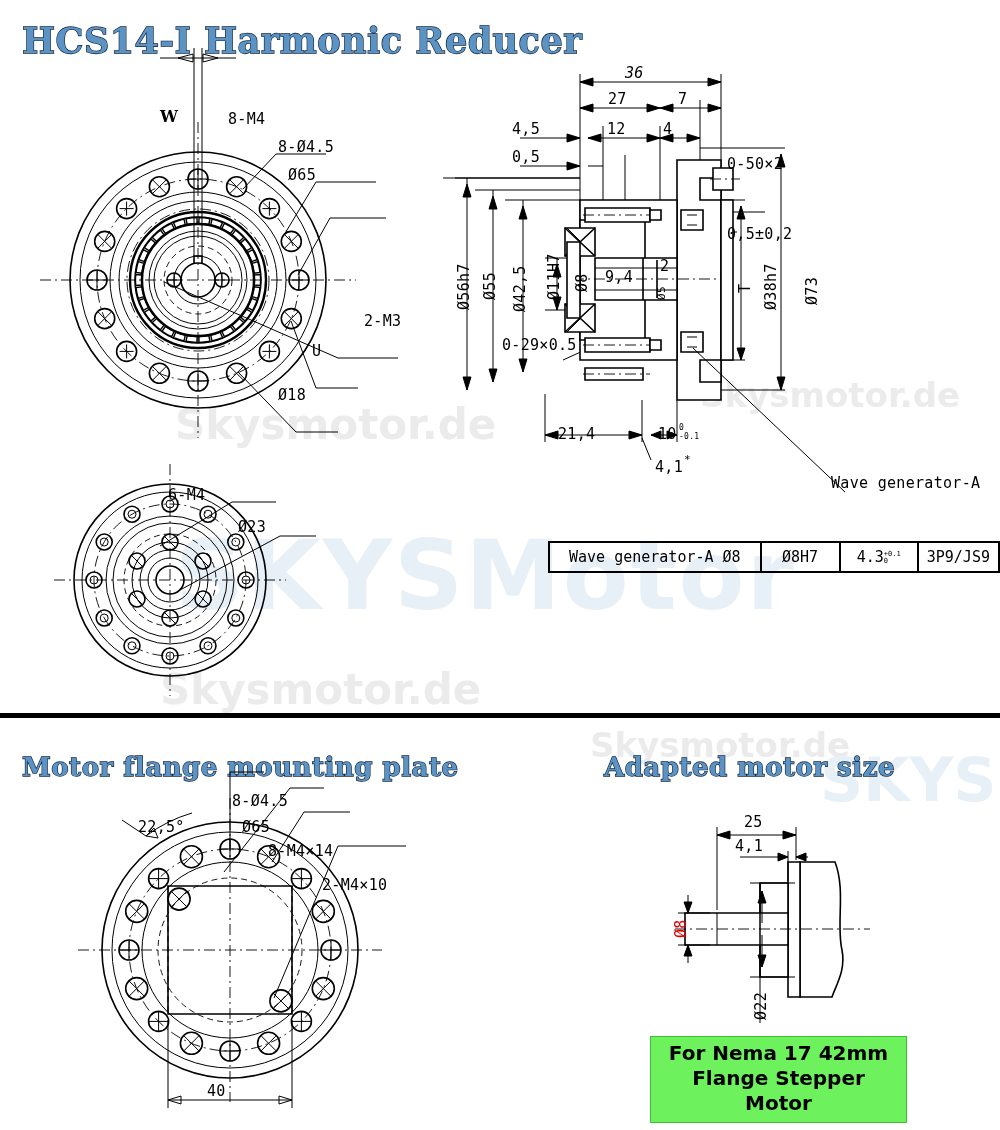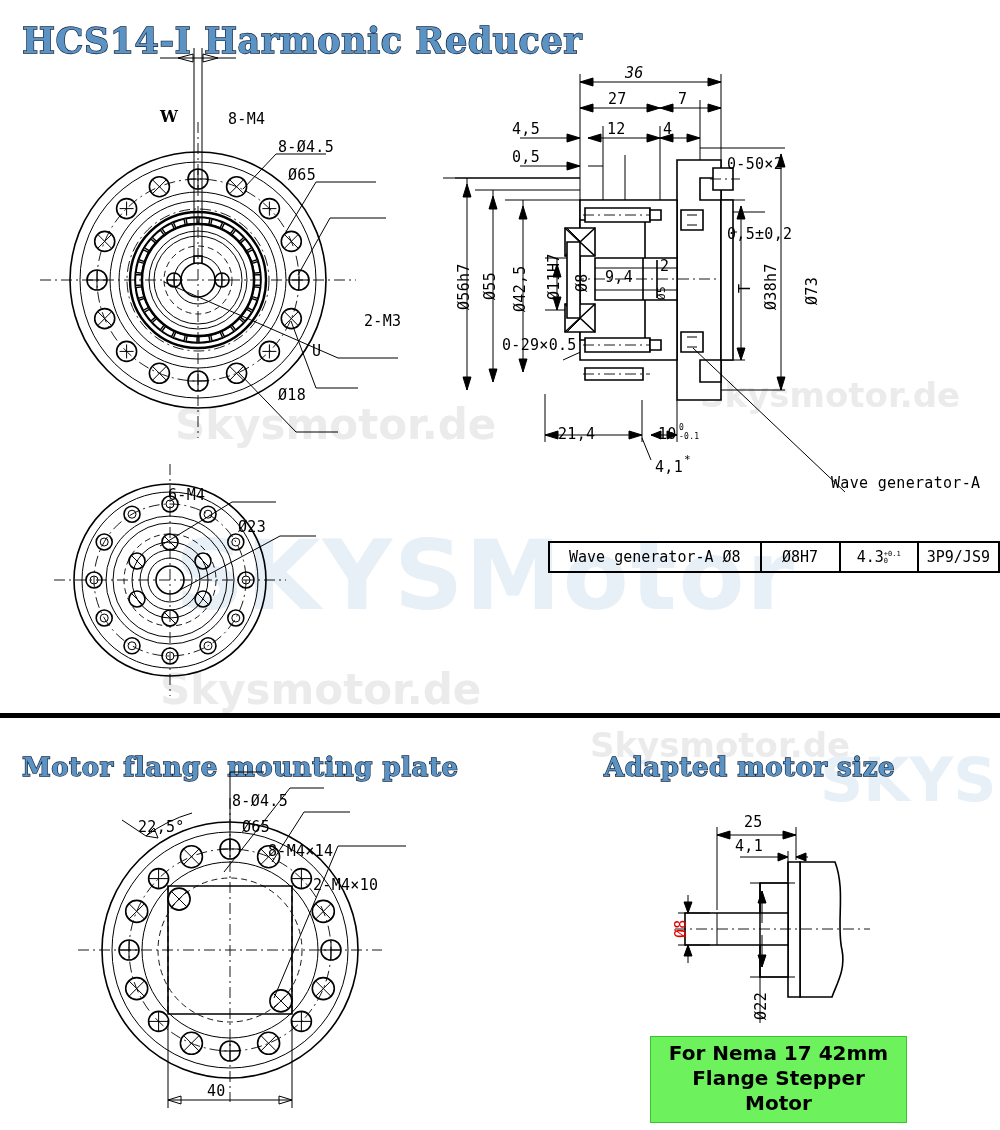--- a/index.html
+++ b/index.html
@@ -670,21 +670,21 @@
       <path class="ln thin" d="M-62,150 L62,150"></path>
       <path class="ln thin" d="M-62,150 L-49,146 L-49,154 Z" fill="#000"></path>
       <path class="ln thin" d="M62,150 L49,146 L49,154 Z" fill="#000"></path>
     </g>
   </svg>
 
   <div class="dw" style="left:138px;top:818px;">22,5°</div>
   <div class="dw" style="left:232px;top:792px;">8-Ø4.5</div>
   <div class="dw" style="left:242px;top:818px;">Ø65</div>
   <div class="dw" style="left:268px;top:842px;">8-M4×14</div>
-  <div class="dw" style="left:313px;top:876px;">2-M4×10</div>
+  <div class="dw" style="left:322px;top:876px;">2-M4×10</div>
   <div class="dw" style="left:207px;top:1082px;">40</div>
 
   <svg width="330" height="250" style="left:650px;top:805px;">
 
     <path class="ln med fillw" d="M150,57 L185,57 C196,85 186,120 192,145
                                   C196,165 186,180 182,192 L150,192 Z"></path>
 
     <path class="ln med fillw" d="M138,57 L150,57 L150,192 L138,192 Z"></path>
 
     <path class="ln med fillw" d="M110,78 L138,78 L138,172 L110,172 Z"></path>

